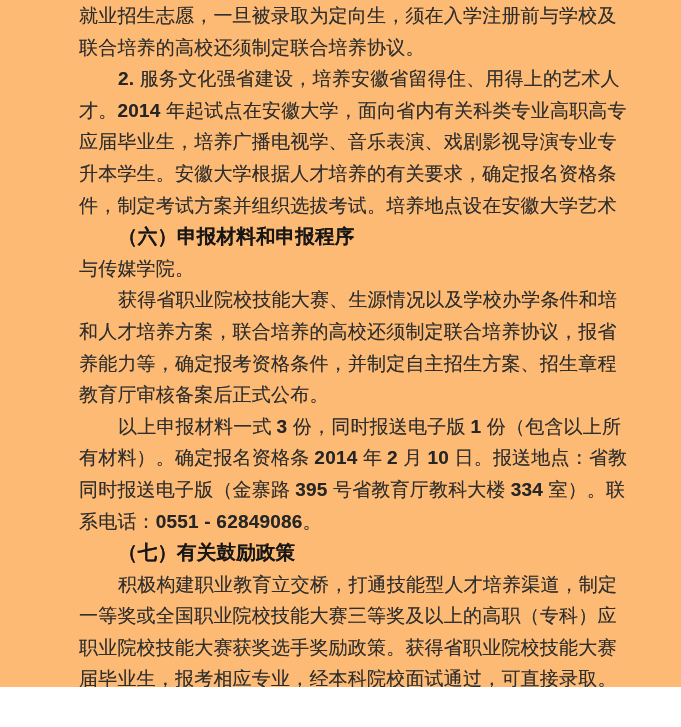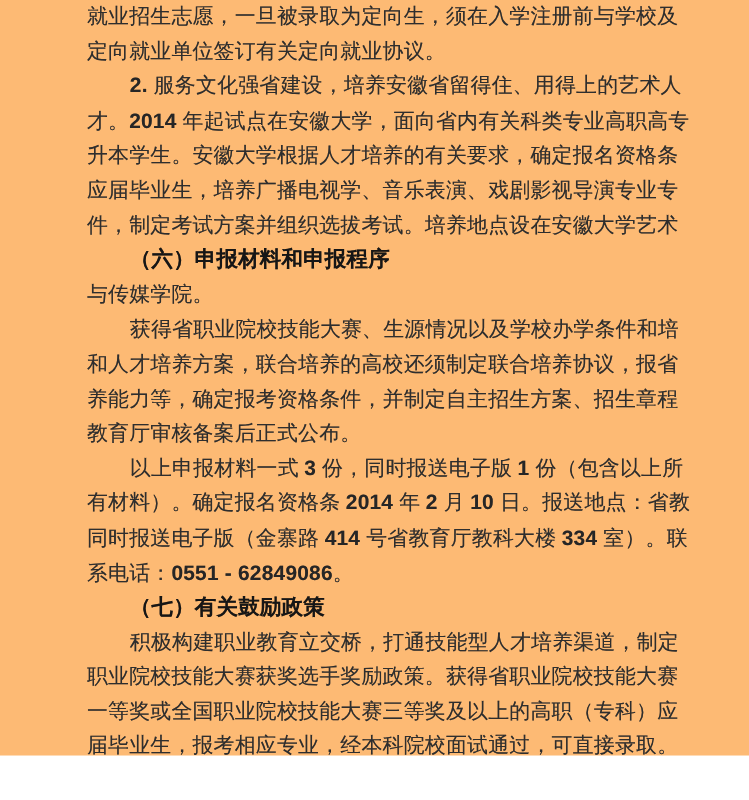--- a/index.html
+++ b/index.html
@@ -46,35 +46,35 @@
     font-weight: 700;
     color: #262626;
   }
 </style>
 </head>
 <body>
 
 <div class="page">
   <div class="textblock" id="textblock">
       <div class="line body"><span class="seg">就业招生志愿，一旦被录取为定向生，须在入学注册前与学校及</span></div>
-      <div class="line body"><span class="seg">定向就业单位签订有关定向就业协议。</span></div>
+      <div class="line body"><span class="seg">联合培养的高校还须制定联合培养协议。</span></div>
       <div class="line body indent"><span class="seg number">2. </span><span class="seg">服务文化强省建设，培养安徽省留得住、用得上的艺术人</span></div>
       <div class="line body"><span class="seg">才。</span><span class="seg number">2014 </span><span class="seg">年起试点在安徽大学，面向省内有关科类专业高职高专</span></div>
+      <div class="line body"><span class="seg">应届毕业生，培养广播电视学、音乐表演、戏剧影视导演专业专</span></div>
       <div class="line body"><span class="seg">升本学生。安徽大学根据人才培养的有关要求，确定报名资格条</span></div>
-      <div class="line body"><span class="seg">应届毕业生，培养广播电视学、音乐表演、戏剧影视导演专业专</span></div>
       <div class="line body"><span class="seg">件，制定考试方案并组织选拔考试。培养地点设在安徽大学艺术</span></div>
       <div class="line heading indent"><span class="seg">（六）申报材料和申报程序</span></div>
       <div class="line body"><span class="seg">与传媒学院。</span></div>
       <div class="line body indent"><span class="seg">获得省职业院校技能大赛、生源情况以及学校办学条件和培</span></div>
       <div class="line body"><span class="seg">和人才培养方案，联合培养的高校还须制定联合培养协议，报省</span></div>
       <div class="line body"><span class="seg">养能力等，确定报考资格条件，并制定自主招生方案、招生章程</span></div>
       <div class="line body"><span class="seg">教育厅审核备案后正式公布。</span></div>
       <div class="line body indent"><span class="seg">以上申报材料一式 </span><span class="seg number">3 </span><span class="seg">份，同时报送电子版 </span><span class="seg number">1 </span><span class="seg">份（包含以上所</span></div>
       <div class="line body"><span class="seg">有材料）。确定报名资格条 </span><span class="seg number">2014 </span><span class="seg">年 </span><span class="seg number">2 </span><span class="seg">月 </span><span class="seg number">10 </span><span class="seg">日。报送地点：省教</span></div>
-      <div class="line body"><span class="seg">同时报送电子版（金寨路 </span><span class="seg number">414 </span><span class="seg">号省教育厅教科大楼 </span><span class="seg number">334 </span><span class="seg">室）。联</span></div>
+      <div class="line body"><span class="seg">同时报送电子版（金寨路 </span><span class="seg number">395 </span><span class="seg">号省教育厅教科大楼 </span><span class="seg number">334 </span><span class="seg">室）。联</span></div>
       <div class="line body"><span class="seg">系电话：</span><span class="seg number">0551 - 62849086</span><span class="seg">。</span></div>
       <div class="line heading indent"><span class="seg">（七）有关鼓励政策</span></div>
       <div class="line body indent"><span class="seg">积极构建职业教育立交桥，打通技能型人才培养渠道，制定</span></div>
+      <div class="line body"><span class="seg">一等奖或全国职业院校技能大赛三等奖及以上的高职（专科）应</span></div>
       <div class="line body"><span class="seg">职业院校技能大赛获奖选手奖励政策。获得省职业院校技能大赛</span></div>
-      <div class="line body"><span class="seg">一等奖或全国职业院校技能大赛三等奖及以上的高职（专科）应</span></div>
       <div class="line body"><span class="seg">届毕业生，报考相应专业，经本科院校面试通过，可直接录取。</span></div>
     </div>
 </div>
 
 </body></html>

